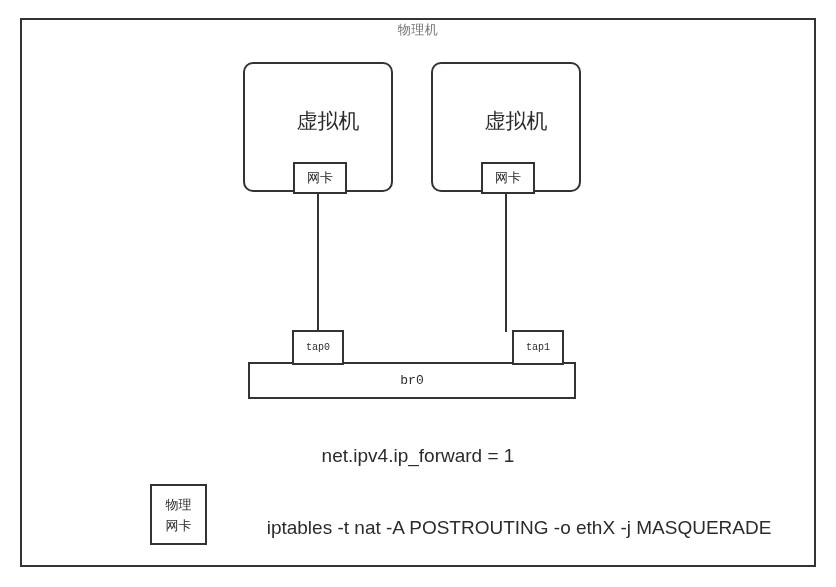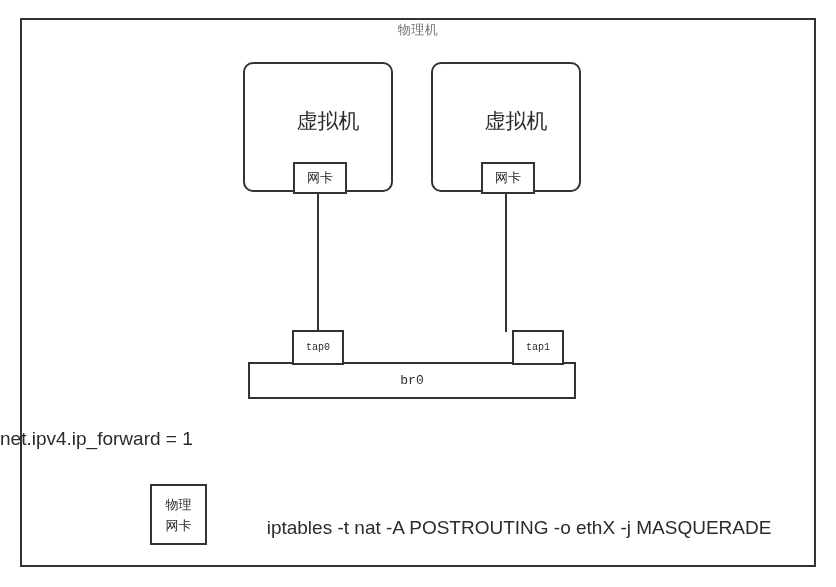--- a/index.html
+++ b/index.html
@@ -149,22 +149,23 @@
     text-align: center;
     font-size: 13px;
     line-height: 18px;
     font-family: "Liberation Mono", "DejaVu Sans Mono", monospace;
   }
 
   
   .sysctl-text {
     position: absolute;
     left: 0;
-    top: 426px;
-    width: 836px;
+    top: 443px;
+    width: 836px;
+    text-align: center;
     font-size: 19px;
     line-height: 26px;
     color: #2b2b2b;
   }
 
   
   .phy-nic-box {
     position: absolute;
     left: 150px;
     top: 484px;

